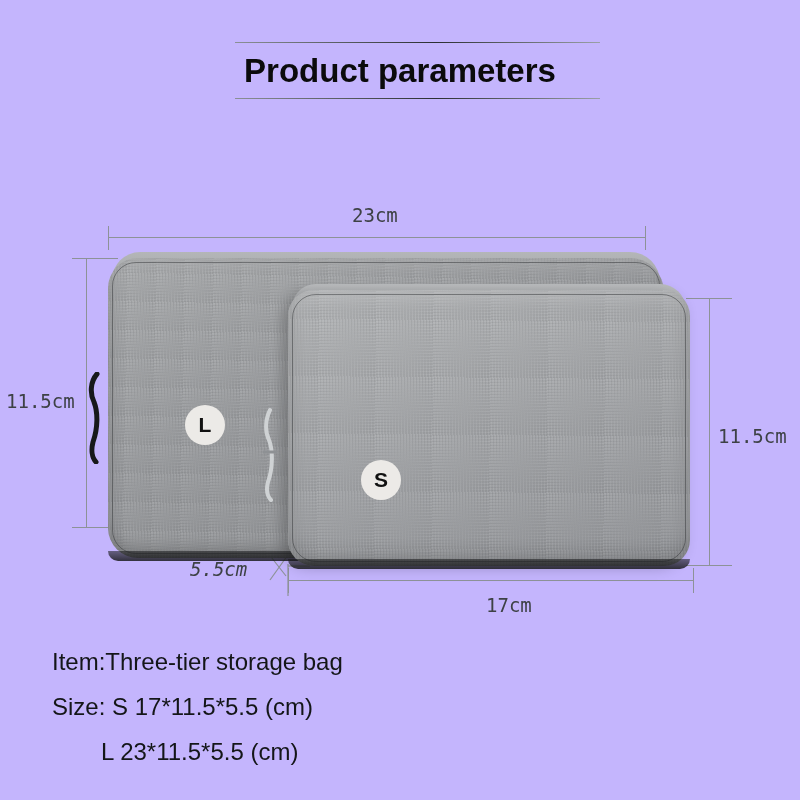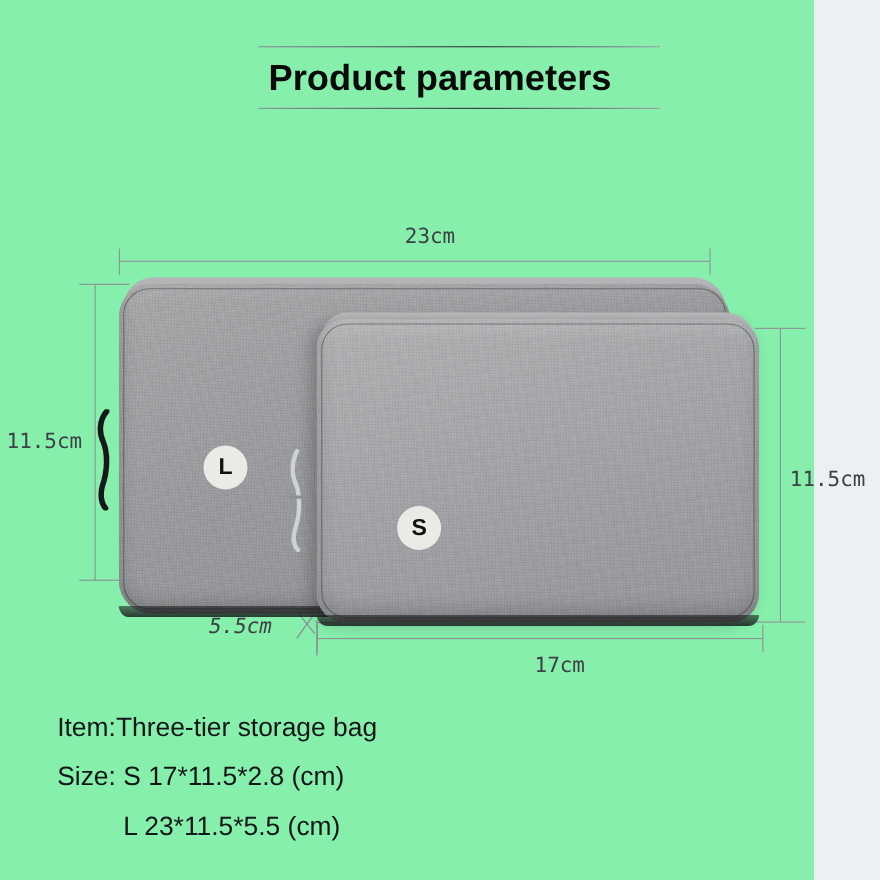--- a/index.html
+++ b/index.html
@@ -8,23 +8,23 @@
   }
   body {
     width: 800px;
     height: 800px;
     background: #edf0f2;
     font-family: "Liberation Sans", sans-serif;
     overflow: hidden;
   }
   .page {
     position: relative;
-    width: 740px;
+    width: 800px;
     height: 800px;
-    background: #86efac;
+    background: #c4b5fd;
   }
 
   
   .title-block {
     position: absolute;
     left: 0;
     top: 36px;
     width: 800px;
     height: 80px;
   }
@@ -192,38 +192,38 @@
     height: 160px;
   }
   .spec-line {
     position: absolute;
     font-size: 24px;
     color: #141618;
     white-space: nowrap;
   }
   .sp-item   { left: 52px;  top: 8px; }
   .sp-size   { left: 52px;  top: 53px; }
-  .sp-sizel  { left: 112px; top: 98px; text-align: right; }
+  .sp-sizel  { left: 101px; top: 98px; text-align: right; }
   .sp-mat    { left: 468px; top: 12px; }
   .sp-color  { left: 468px; top: 57px; }
 </style>
 </head>
 <body>
 
 <div class="page">
 
   <div class="title-block">
     <div class="title-rule top"></div>
     <div class="title-text">Product parameters</div>
     <div class="title-rule bottom"></div>
   </div>
 
   <div class="stage">
 
-    <div class="dim-label" style="left:368px; top:24px;text-align:right;">23cm</div>
+    <div class="dim-label" style="left:352px; top:24px;text-align:right;">23cm</div>
     <div class="dim-line dim-h" style="left:108px; top:57px; width:537px;"></div>
     <div class="dim-line tick-v" style="left:108px; top:46px; height:24px;"></div>
     <div class="dim-line tick-v" style="left:645px; top:46px; height:24px;"></div>
 
     <div class="dim-label" style="left:6px; top:210px;">11.5cm</div>
     <div class="dim-line dim-v" style="left:86px; top:78px; height:270px;"></div>
     <div class="dim-line tick-h" style="left:72px; top:78px; width:46px;"></div>
     <div class="dim-line tick-h" style="left:72px; top:347px; width:46px;"></div>
 
     <div class="bag-l-lid"></div>
@@ -271,17 +271,17 @@
       <path d="M24 18 L46 46" stroke="#8d9297" stroke-width="1.2" fill="none"></path>
       <path d="M50 22 L30 50" stroke="#8d9297" stroke-width="1.2" fill="none"></path>
       <path d="M48 34 L48 66" stroke="#8d9297" stroke-width="1.2" fill="none"></path>
       <path d="M48 36 L70 36" stroke="#8d9297" stroke-width="1.2" fill="none"></path>
     </svg>
 
   </div>
 
   <div class="specs">
     <div class="spec-line sp-item">Item:Three-tier storage bag</div>
-    <div class="spec-line sp-size">Size: S 17*11.5*2.8 (cm)</div>
+    <div class="spec-line sp-size">Size: S 17*11.5*5.5 (cm)</div>
     <div class="spec-line sp-sizel">L 23*11.5*5.5 (cm)</div>
   </div>
 
 </div>
 
 </body></html>

